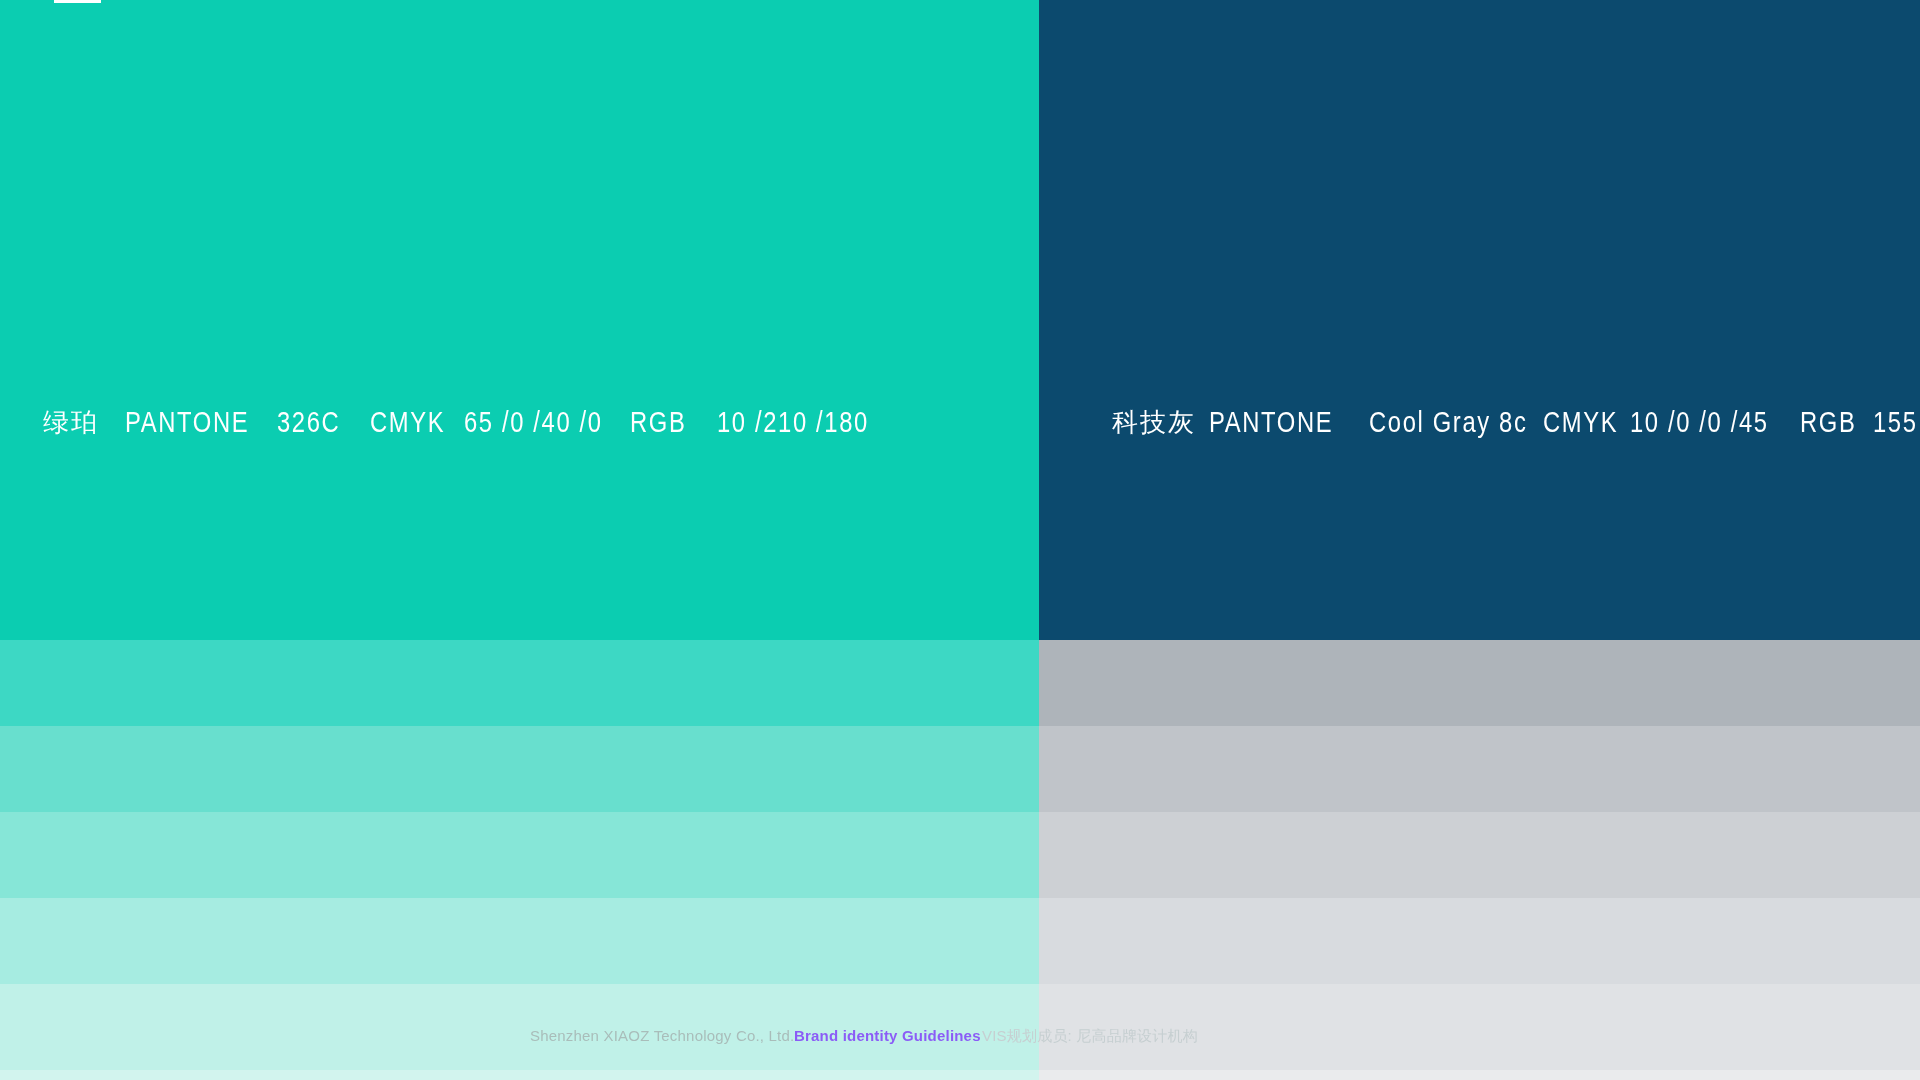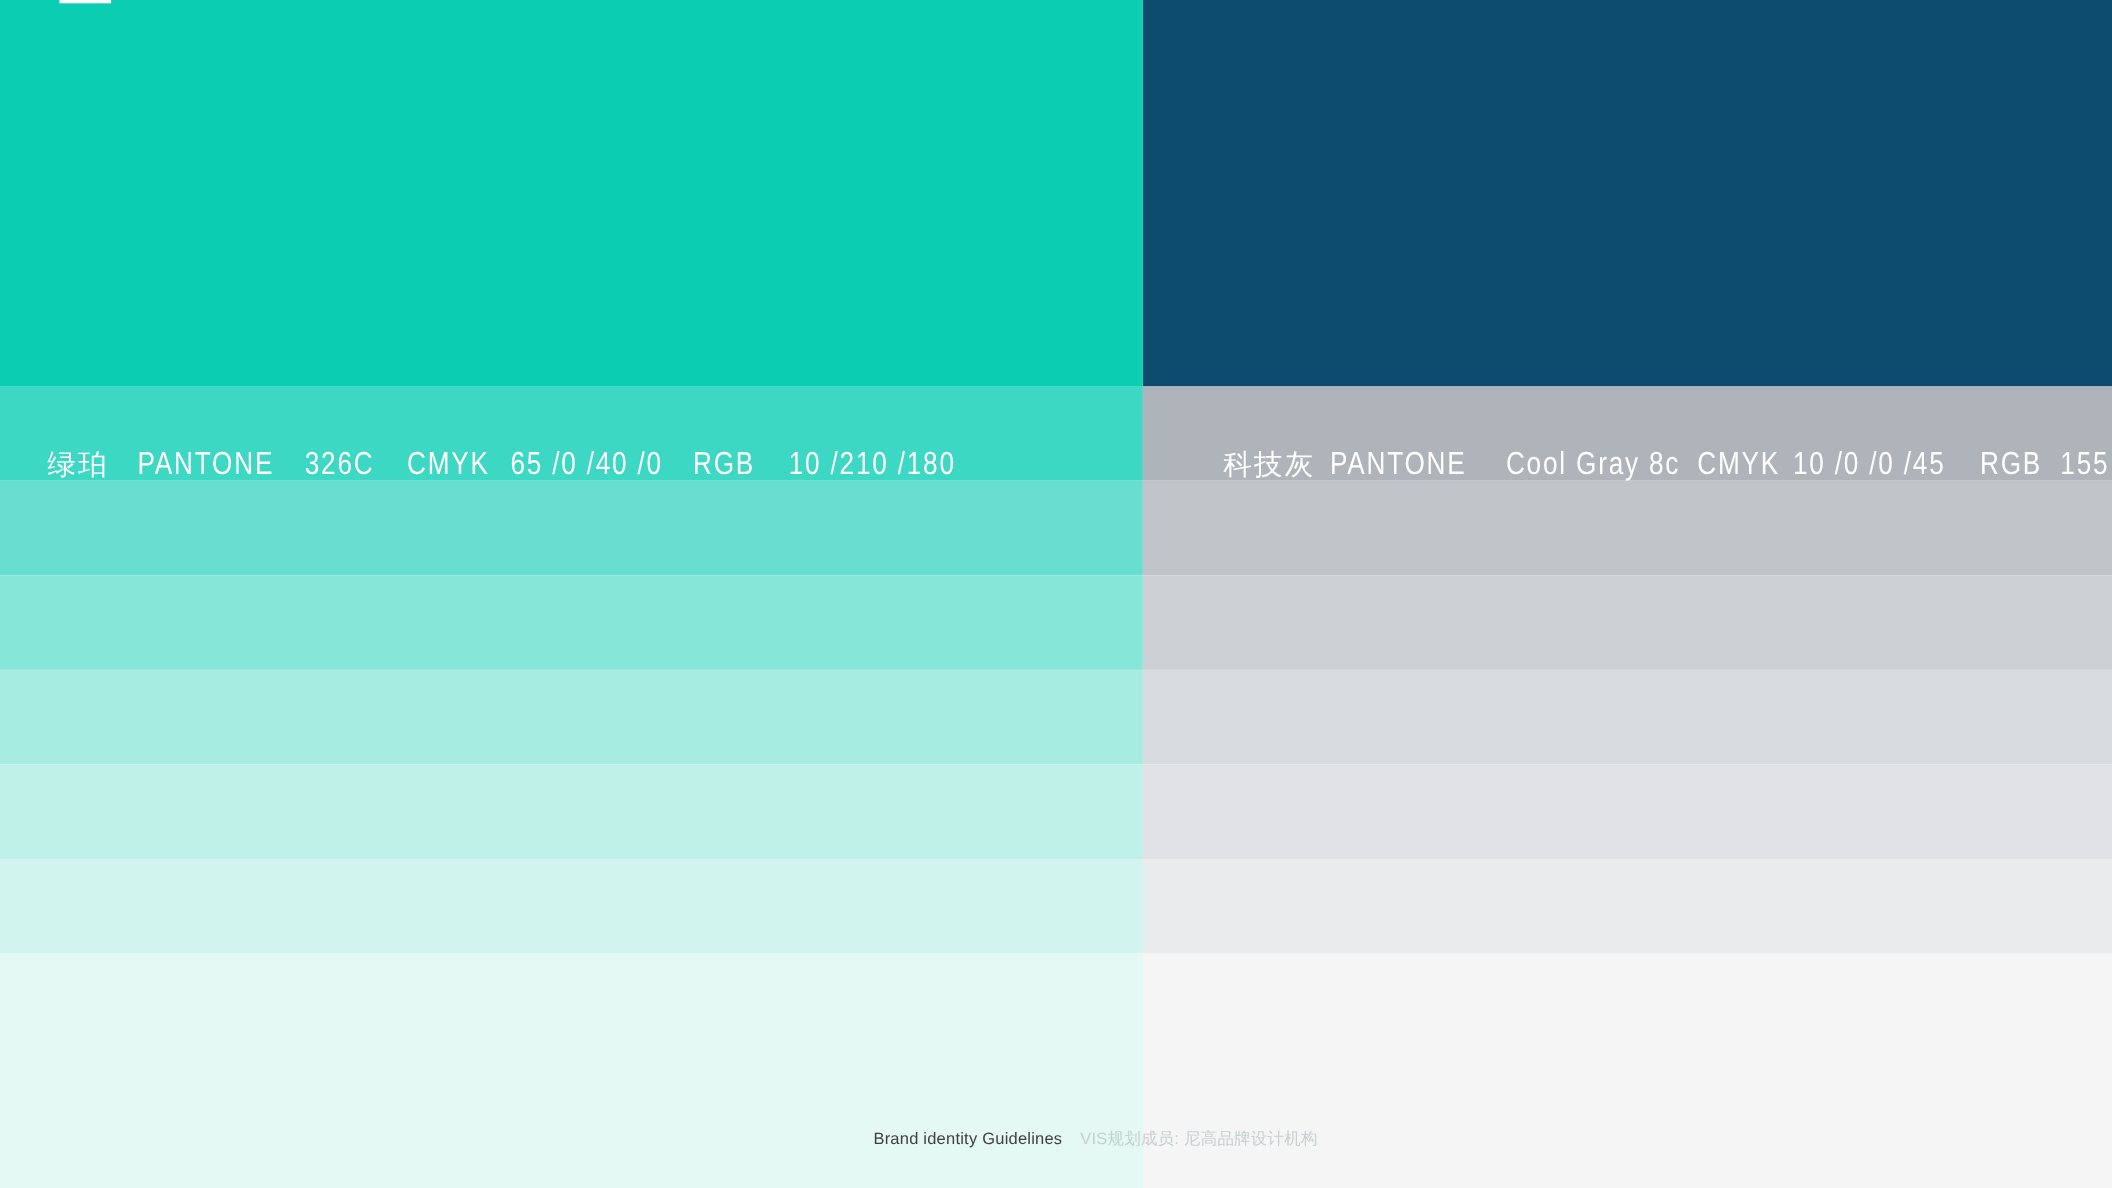--- a/index.html
+++ b/index.html
@@ -8,21 +8,21 @@
     font-family:"Liberation Sans","DejaVu Sans",sans-serif;
     -webkit-font-smoothing:antialiased;
   }
   .page{position:relative;width:1920px;height:1080px;display:flex;}
 
   
   .col{position:relative;height:1080px;display:flex;flex-direction:column;overflow:hidden;}
   .col-left{width:1039px;}
   .col-right{width:881px;}
 
-  .main-block{position:relative;height:351px;flex:none;text-align:right;}
+  .main-block{position:relative;height:640px;flex:none;text-align:right;}
   .band{height:86px;flex:none;}
   .band-last{height:70px;flex:1;}
 
   
   .logo-frag{position:absolute;top:0;left:54px;width:47px;height:3px;background:#ffffff;}
 
   
   .spec-row{position:absolute;top:402px;left:0;width:100%;height:40px;color:#ffffff;}
   .spec-row > span{position:absolute;top:0;line-height:40px;white-space:pre;}
   .sname{font-size:26px;font-weight:500;letter-spacing:2px;}
@@ -96,17 +96,18 @@
     <div class="band" style="background-color: rgb(174, 180, 186);"></div>
     <div class="band" style="background-color: rgb(192, 196, 201);"></div>
     <div class="band" style="background-color: rgb(205, 208, 212);"></div>
     <div class="band" style="background-color: rgb(216, 219, 223);"></div>
     <div class="band" style="background-color: rgb(224, 226, 229);"></div>
     <div class="band" style="background-color: rgb(234, 235, 237);"></div>
     <div class="band band-last" style="background-color: rgb(245, 245, 246);"></div>
   </section>
 
   <footer class="footer">
-    <span class="f-doc" style="color: #404040;">Brand identity Guidelines</span>
+    <span class="f-company" style="color: rgb(169, 189, 186);">Shenzhen XIAOZ Technology Co., Ltd.</span>
+    <span class="f-doc" style="color: #8b5cf6; font-weight: bold;">Brand identity Guidelines</span>
     <span class="f-vis" style="color: rgb(198, 207, 209);">VIS规划成员: 尼高品牌设计机构</span>
   </footer>
 
 </div>
 
 </body></html>

